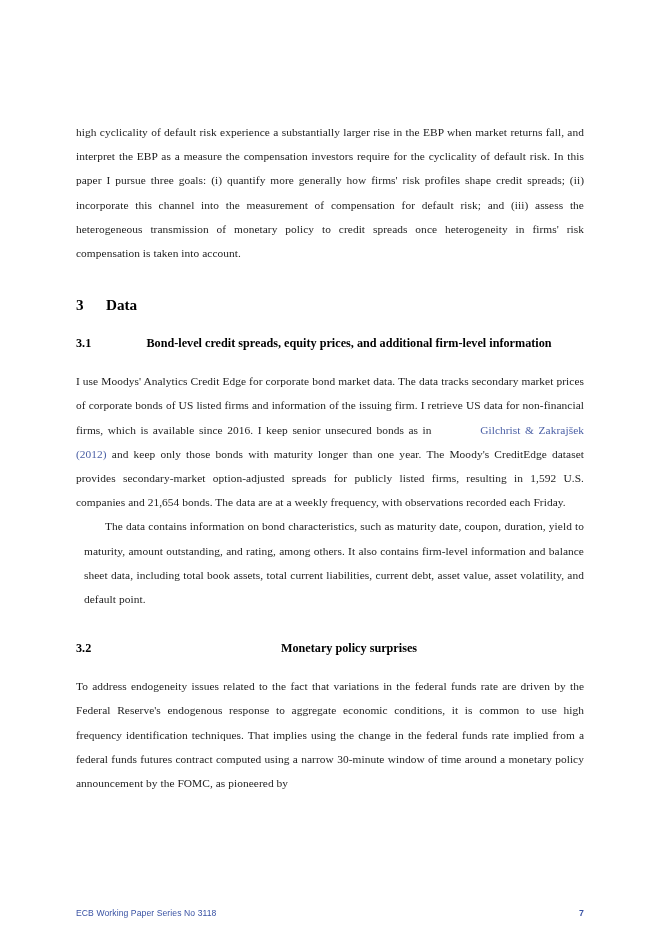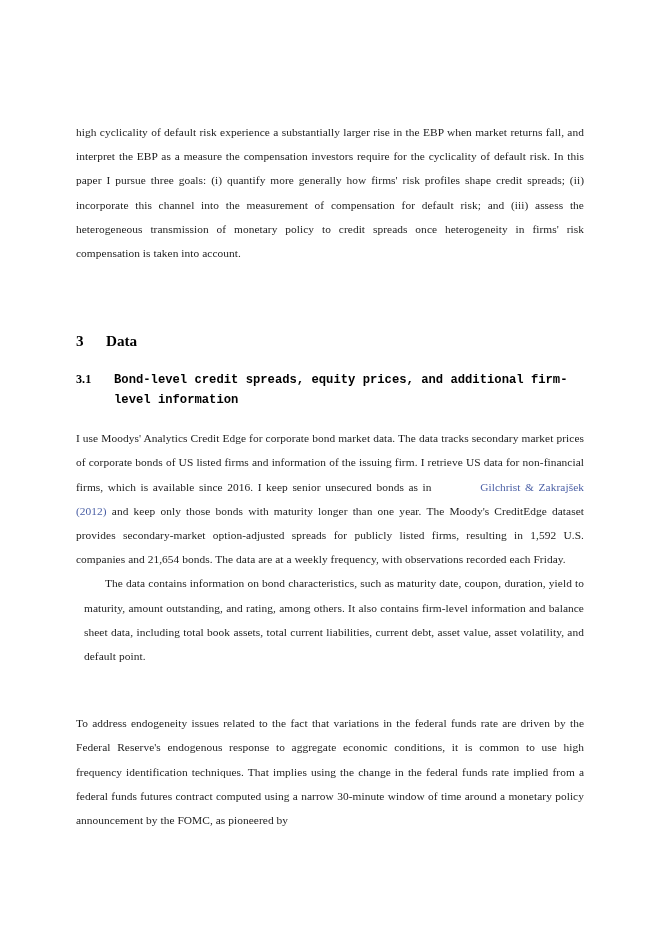--- a/index.html
+++ b/index.html
@@ -53,40 +53,39 @@
     font-size: 15.2px;
     font-weight: bold;
     color: #000000;
     display: flex;
     align-items: baseline;
   }
   .h-section .num {
     width: 30px;
     flex: 0 0 30px;
   }
-  .h-section .txt { flex: 1; margin-top: 36px; }
+  .h-section .txt { flex: 1; }
 
   
   .h-sub {
     margin: 0;
     font-size: 12.2px;
     font-weight: bold;
     color: #000000;
     display: flex;
     align-items: baseline;
     line-height: 20px;
   }
   .h-sub .num {
     width: 38px;
     flex: 0 0 38px;
   }
   .h-sub .txt {
     flex: 1;
-    text-align: left;
-    font-family: Liberation Mono, monospace;
+    text-align: center;
   }
 
   .spacer-before-sec3 { height: 31px; }
   .spacer-after-sec3  { height: 19px; }
   .spacer-after-sub31 { height: 16px; }
   .spacer-before-sub32 { height: 27px; }
   .spacer-after-sub32 { height: 16px; }
 
   a.cite, .cite {
     color: #4a5fa5;
@@ -140,21 +139,29 @@
 
     <div class="spacer-after-sub31"></div>
 
     <p class="body-text"><span>I use Moodys' Analytics Credit Edge for corporate bond market data. The data tracks secondary market prices of corporate bonds of US listed firms and information of the issuing firm. I retrieve US data for non-financial firms, which is available since 2016. I keep senior unsecured bonds as in </span><a class="cite" href="#">Gilchrist &amp; Zakrajšek (2012)</a><span> and keep only those bonds with maturity longer than one year. The Moody's CreditEdge dataset provides secondary-market option-adjusted spreads for publicly listed firms, resulting in 1,592 U.S. companies and 21,654 bonds. The data are at a weekly frequency, with observations recorded each Friday.</span></p>
 
     <p class="body-text indent-first">The data contains information on bond characteristics, such as maturity date, coupon, duration, yield to maturity, amount outstanding, and rating, among others. It also contains firm-level information and balance sheet data, including total book assets, total current liabilities, current debt, asset value, asset volatility, and default point.</p>
 
 
     <div class="spacer-before-sub32"></div>
 
+    <h3 class="h-sub">
+      <span class="num">3.2</span>
+      <span class="txt">Monetary policy surprises</span>
+    </h3>
 
     <div class="spacer-after-sub32"></div>
 
     <p class="body-text">To address endogeneity issues related to the fact that variations in the federal funds rate are driven by the Federal Reserve's endogenous response to aggregate economic conditions, it is common to use high frequency identification techniques. That implies using the change in the federal funds rate implied from a federal funds futures contract computed using a narrow 30-minute window of time around a monetary policy announcement by the FOMC, as pioneered by</p>
 
   </div>
 
+  <div class="footer">
+    <span class="series">ECB Working Paper Series No 3118</span>
+    <span class="pageno">7</span>
+  </div>
 
 </div>
 
 </body></html>

